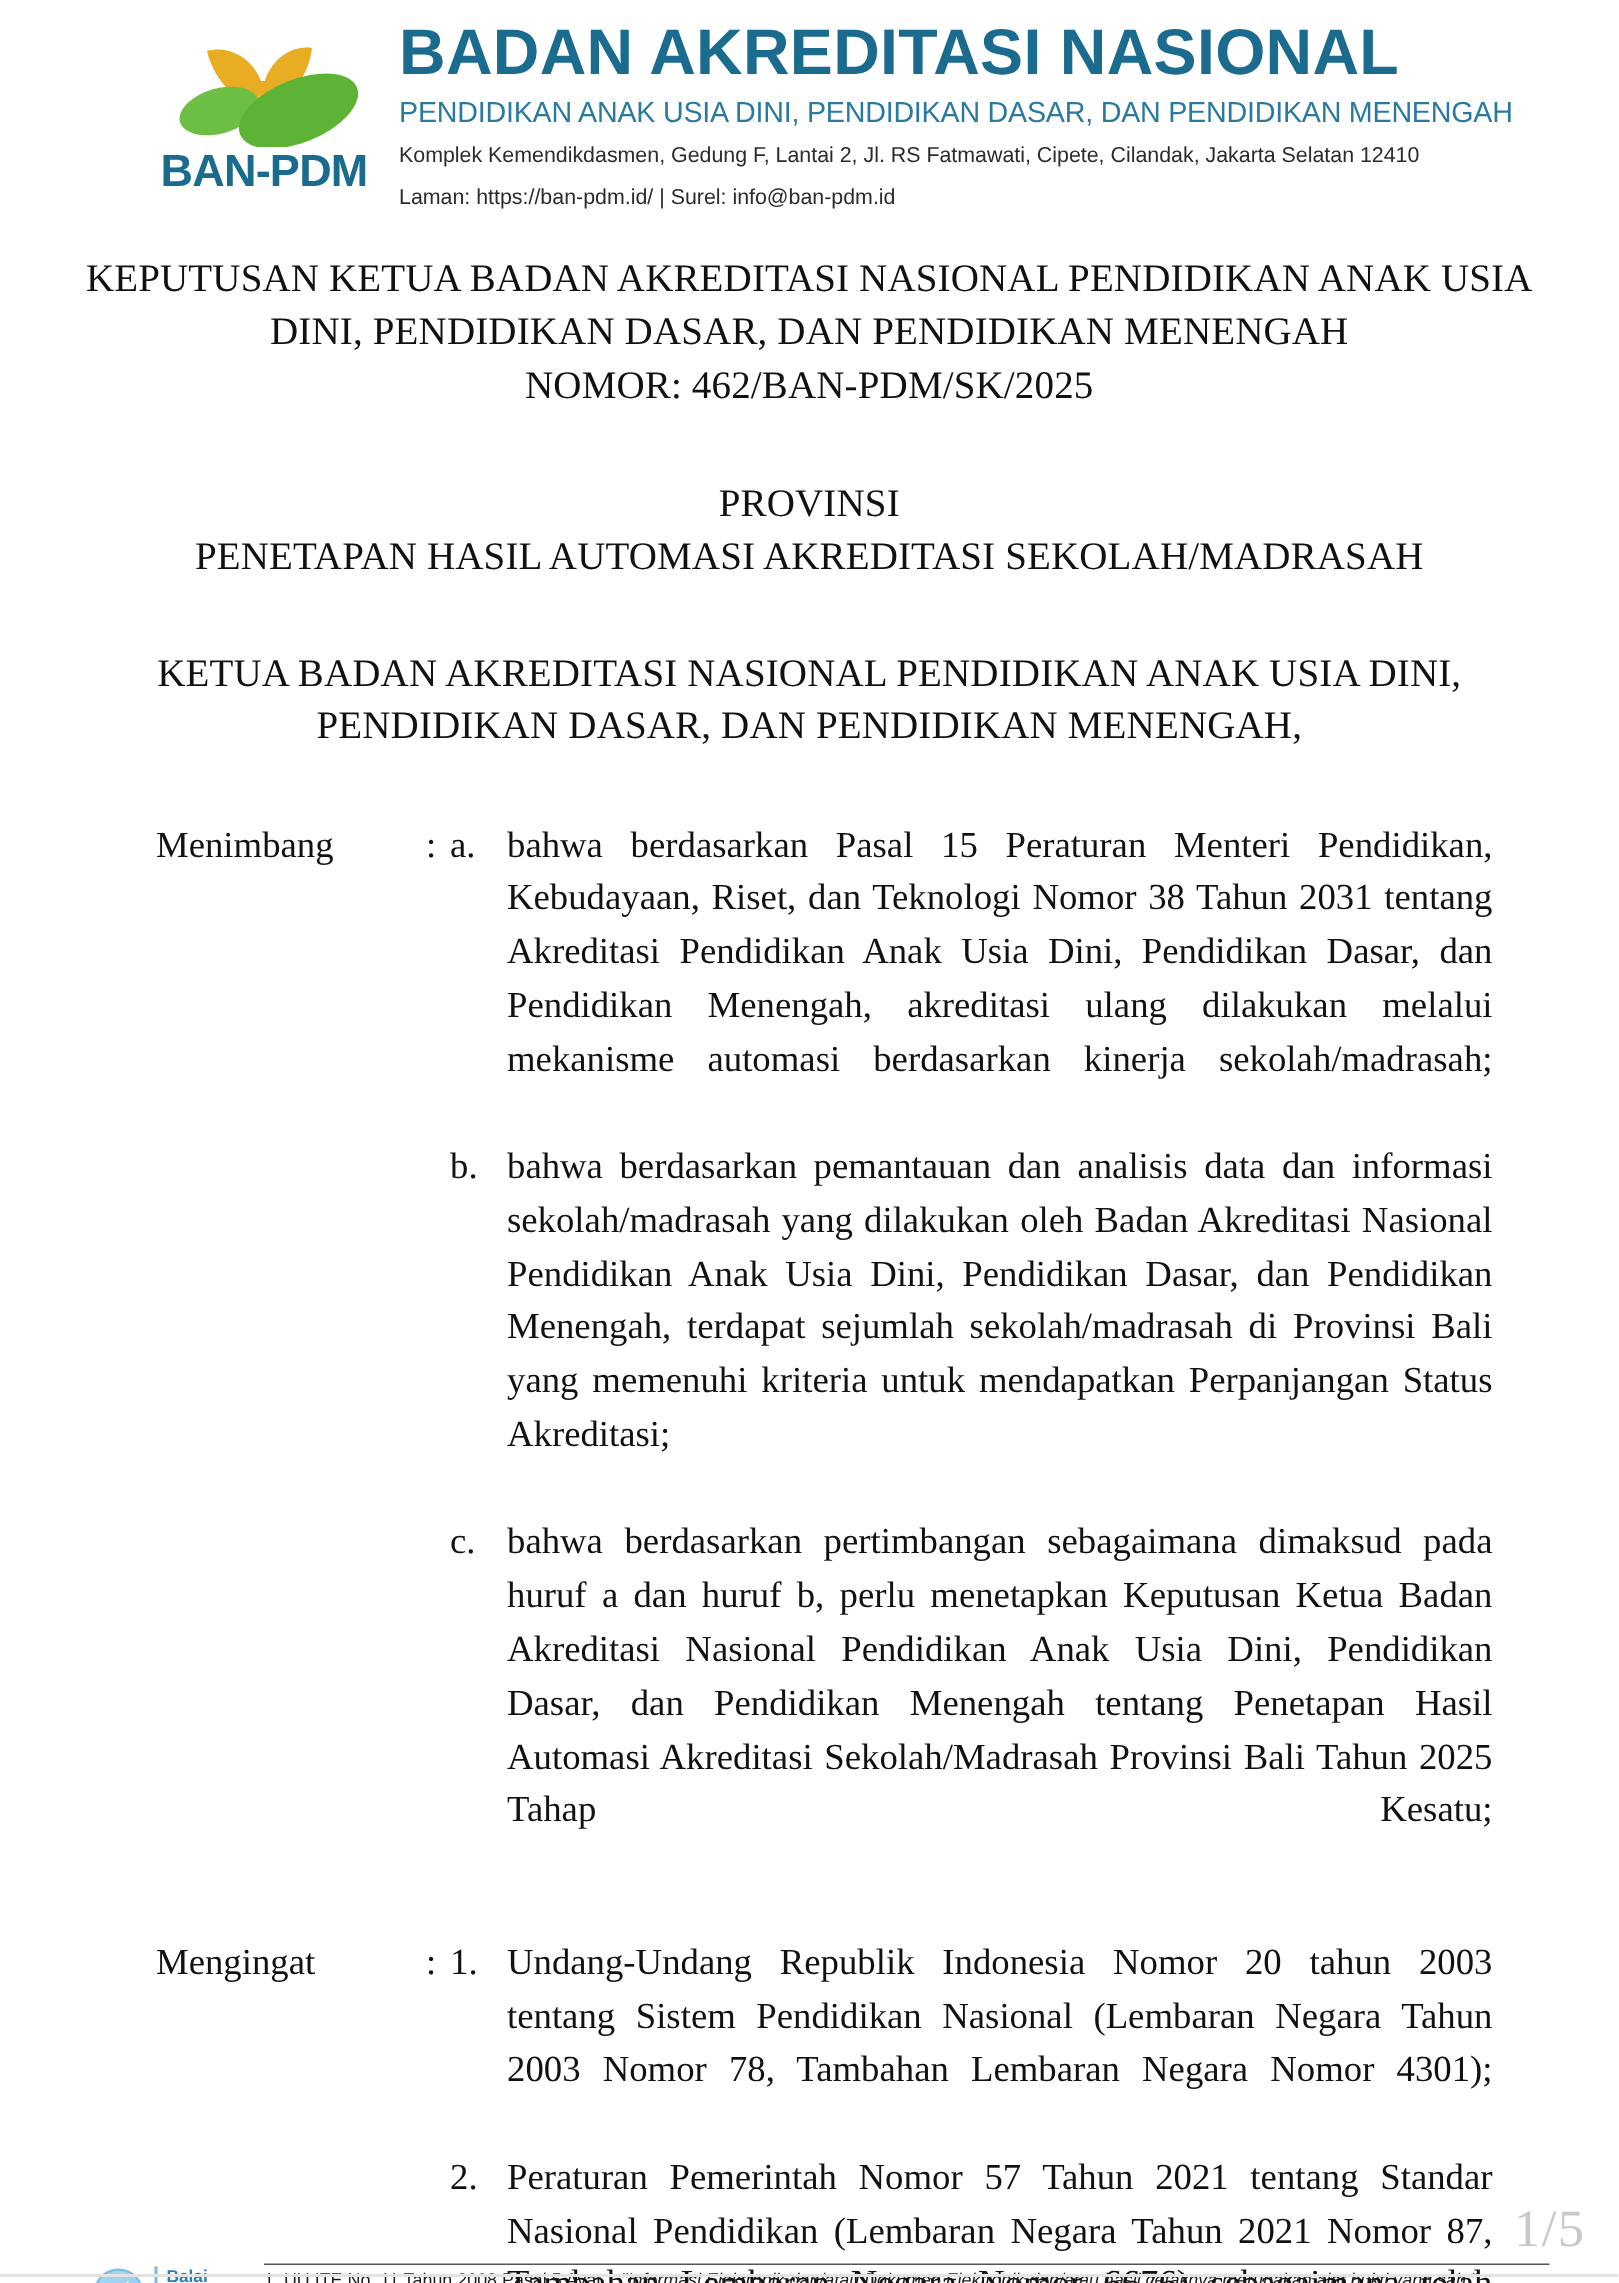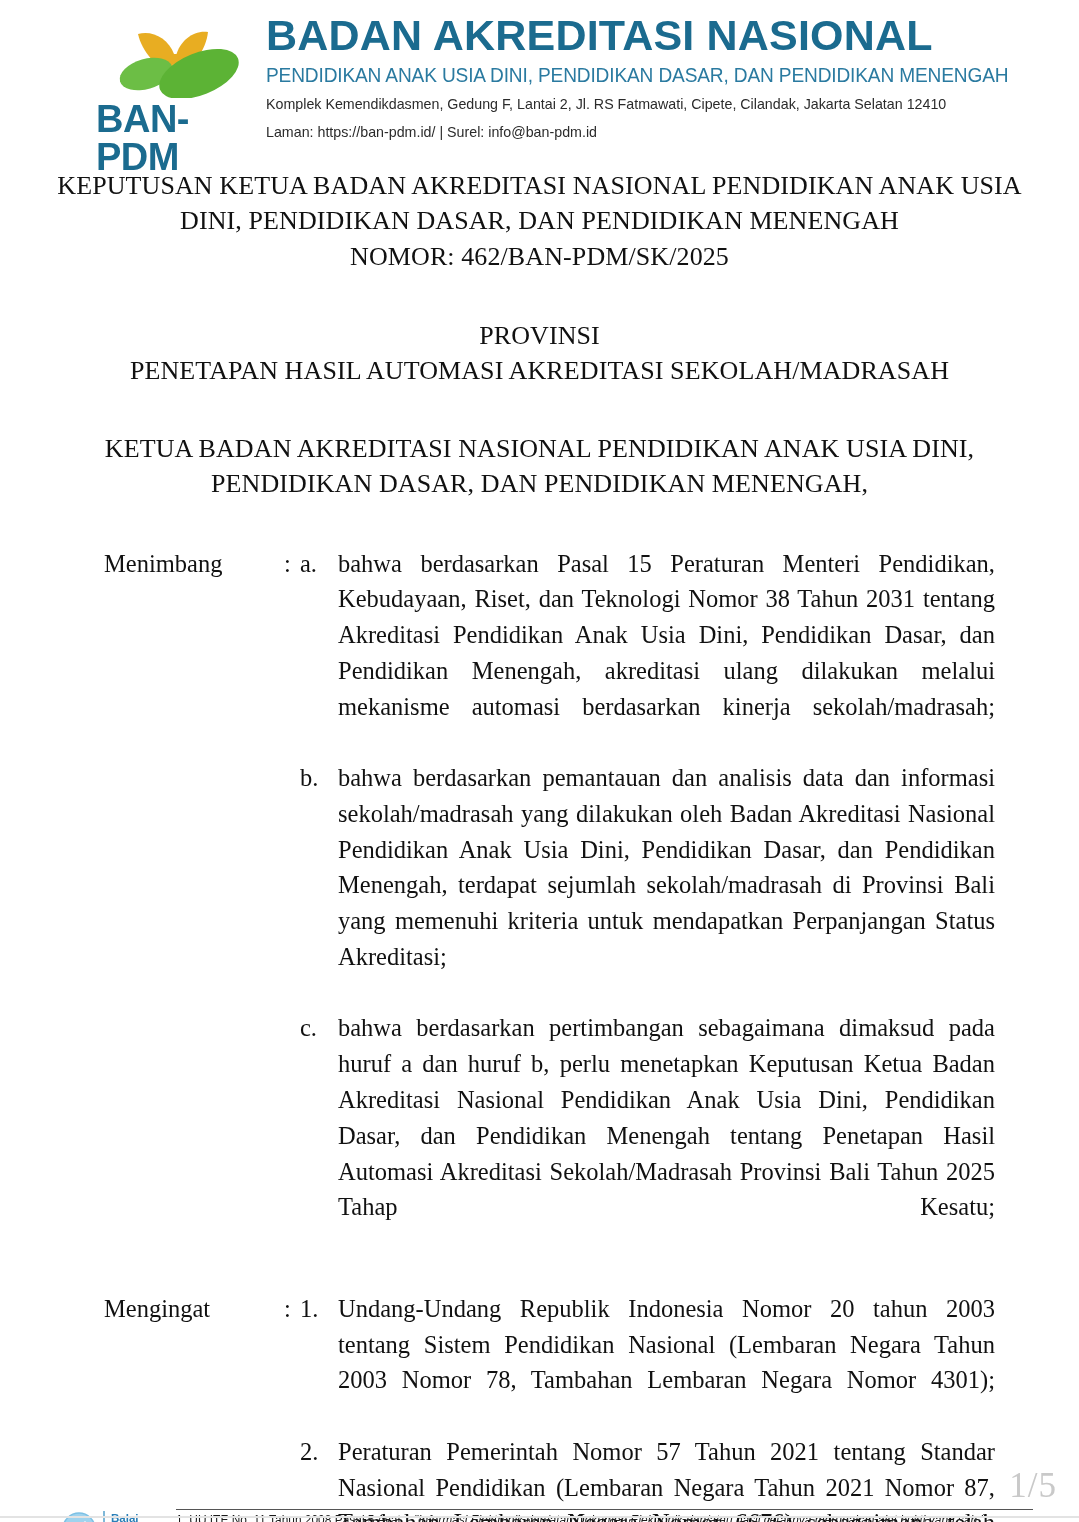--- a/index.html
+++ b/index.html
@@ -39,21 +39,21 @@
   }
   .logo-mark {
     width: 148px;
     height: 82px;
     position: relative;
   }
   .logo-mark svg { display: block; width: 148px; height: 82px; }
   .logo-wordmark {
     font-family: "Liberation Sans", "DejaVu Sans", sans-serif;
     font-weight: 700;
-    font-size: 38px;
+    font-size: 30px;
     letter-spacing: -0.5px;
     color: #1b6b8f;
     line-height: 1;
     margin-top: 2px;
   }
 
   .head-text {
     flex: 1 1 auto;
     padding-left: 10px;
     padding-top: 2px;

